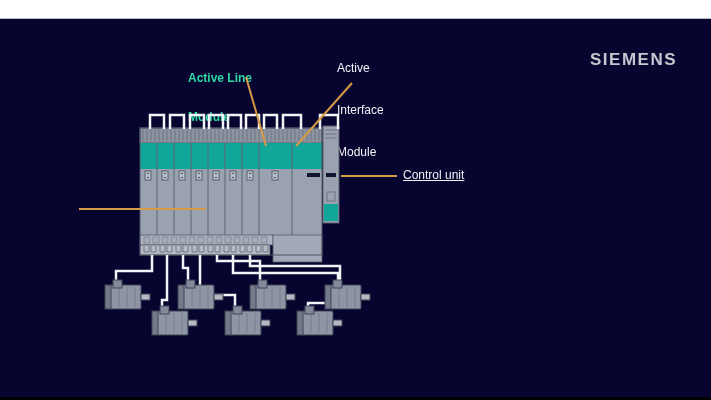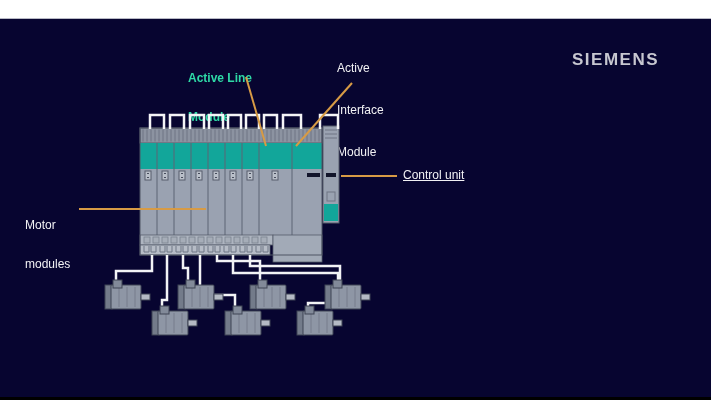--- a/index.html
+++ b/index.html
@@ -4,21 +4,21 @@
 <style>
   html,body{margin:0;padding:0;background:#000;}
   .stage{
     position:relative;width:711px;height:400px;overflow:hidden;
     background:#070530;
     font-family:"Liberation Sans", sans-serif;
   }
   .top-bar{position:absolute;left:0;top:0;width:711px;height:18px;background:#ffffff;border-bottom:1px solid #b9bac6;}
   .bottom-bar{position:absolute;left:0;bottom:0;width:711px;height:3px;background:#000000;}
   .logo{
-    position:absolute;left:572px;top:50px;
+    position:absolute;left:590px;top:50px;
     font-size:17px;font-weight:bold;letter-spacing:1.5px;color:#c7c7d0;
   }
   .label{position:absolute;font-size:12px;line-height:13px;color:#f2f2f4;white-space:pre;}
   .label span{display:block;}
   .label-alm{left:188px;top:46px;font-weight:bold;color:#2ed9a6;}
   .label-aim{left:337px;top:33px;line-height:14px;}
   .label-cu{left:403px;top:169px;text-decoration:underline;}
   .label-mm{left:25px;top:193px;}
   svg.diagram{position:absolute;left:0;top:0;}
 </style>
@@ -37,24 +37,20 @@
   </div>
 
   <div class="label label-aim">
     <span>Active</span>
     <span>Interface</span>
     <span>Module</span>
   </div>
 
   <div class="label label-cu">Control unit</div>
 
-  <div class="label label-mm">
-    <span>Motor</span>
-    <span>modules</span>
-  </div>
 
   <svg class="diagram" width="711" height="400" viewBox="0 0 711 400">
     <g id="g-lineup">
         <rect x="140" y="128" width="182" height="15" fill="#8c93a1" stroke="#565c6b" stroke-width="1"></rect>
         <line x1="143" y1="129.5" x2="143" y2="141.5" stroke="#6e7584" stroke-width="1"></line>
         <line x1="147" y1="129.5" x2="147" y2="141.5" stroke="#6e7584" stroke-width="1"></line>
         <line x1="151" y1="129.5" x2="151" y2="141.5" stroke="#6e7584" stroke-width="1"></line>
         <line x1="155" y1="129.5" x2="155" y2="141.5" stroke="#6e7584" stroke-width="1"></line>
         <line x1="159" y1="129.5" x2="159" y2="141.5" stroke="#6e7584" stroke-width="1"></line>
         <line x1="163" y1="129.5" x2="163" y2="141.5" stroke="#6e7584" stroke-width="1"></line>

